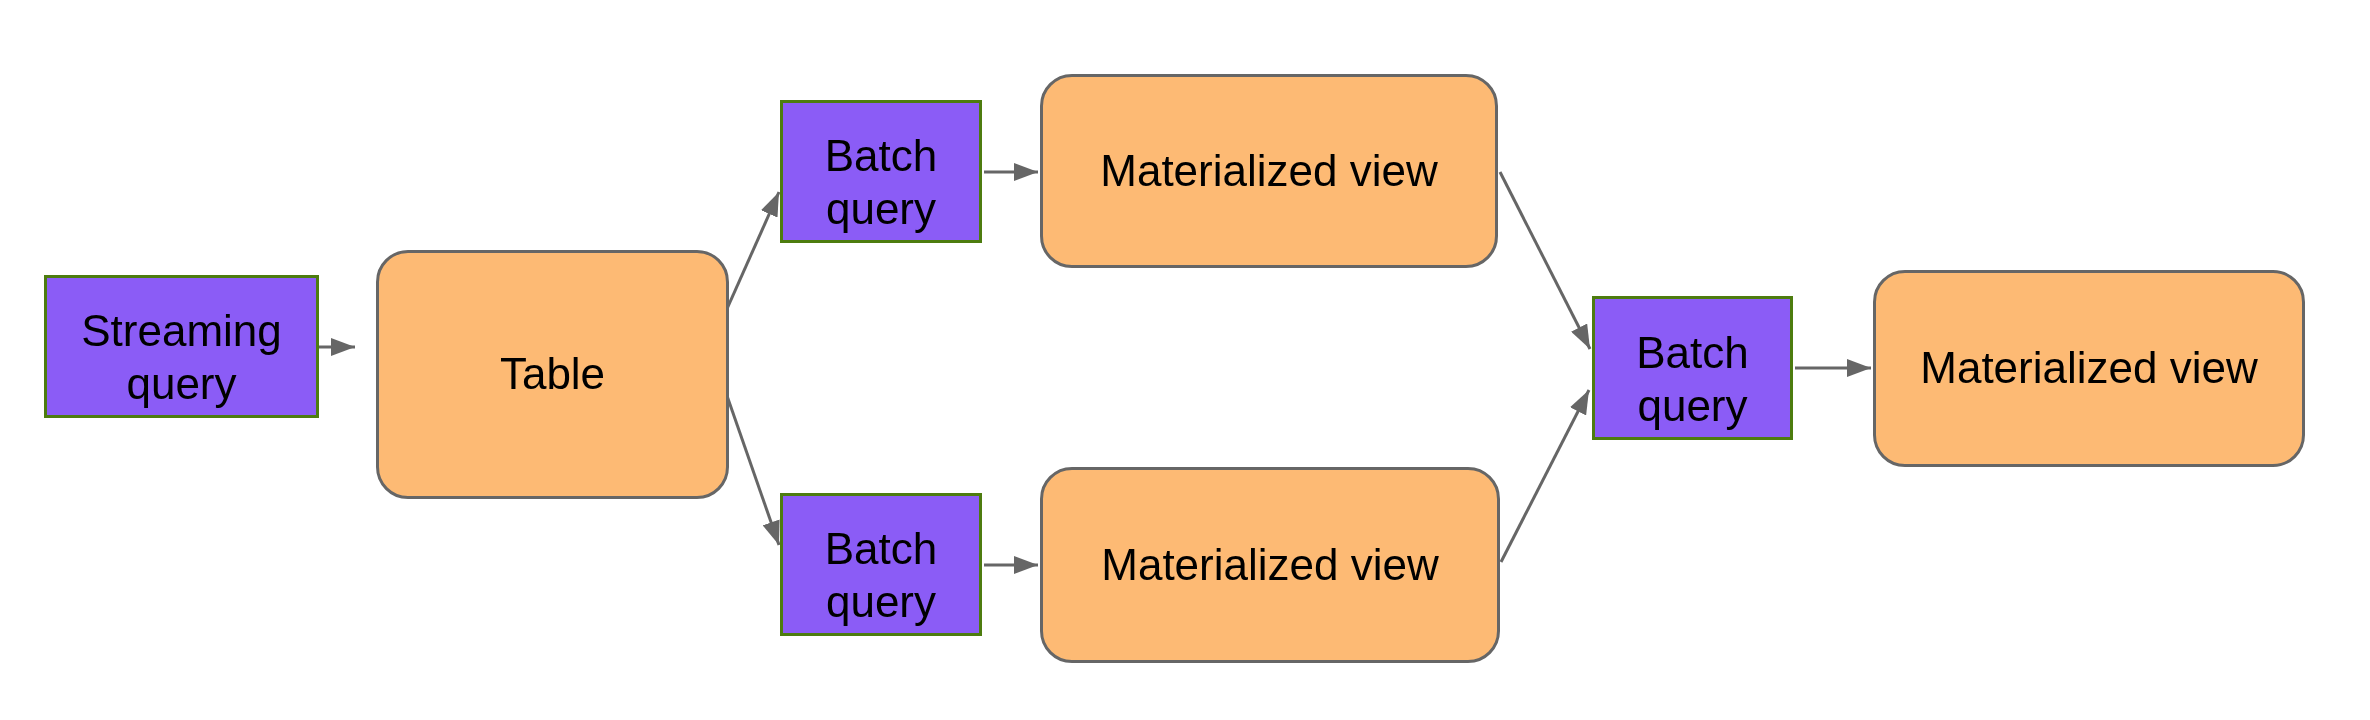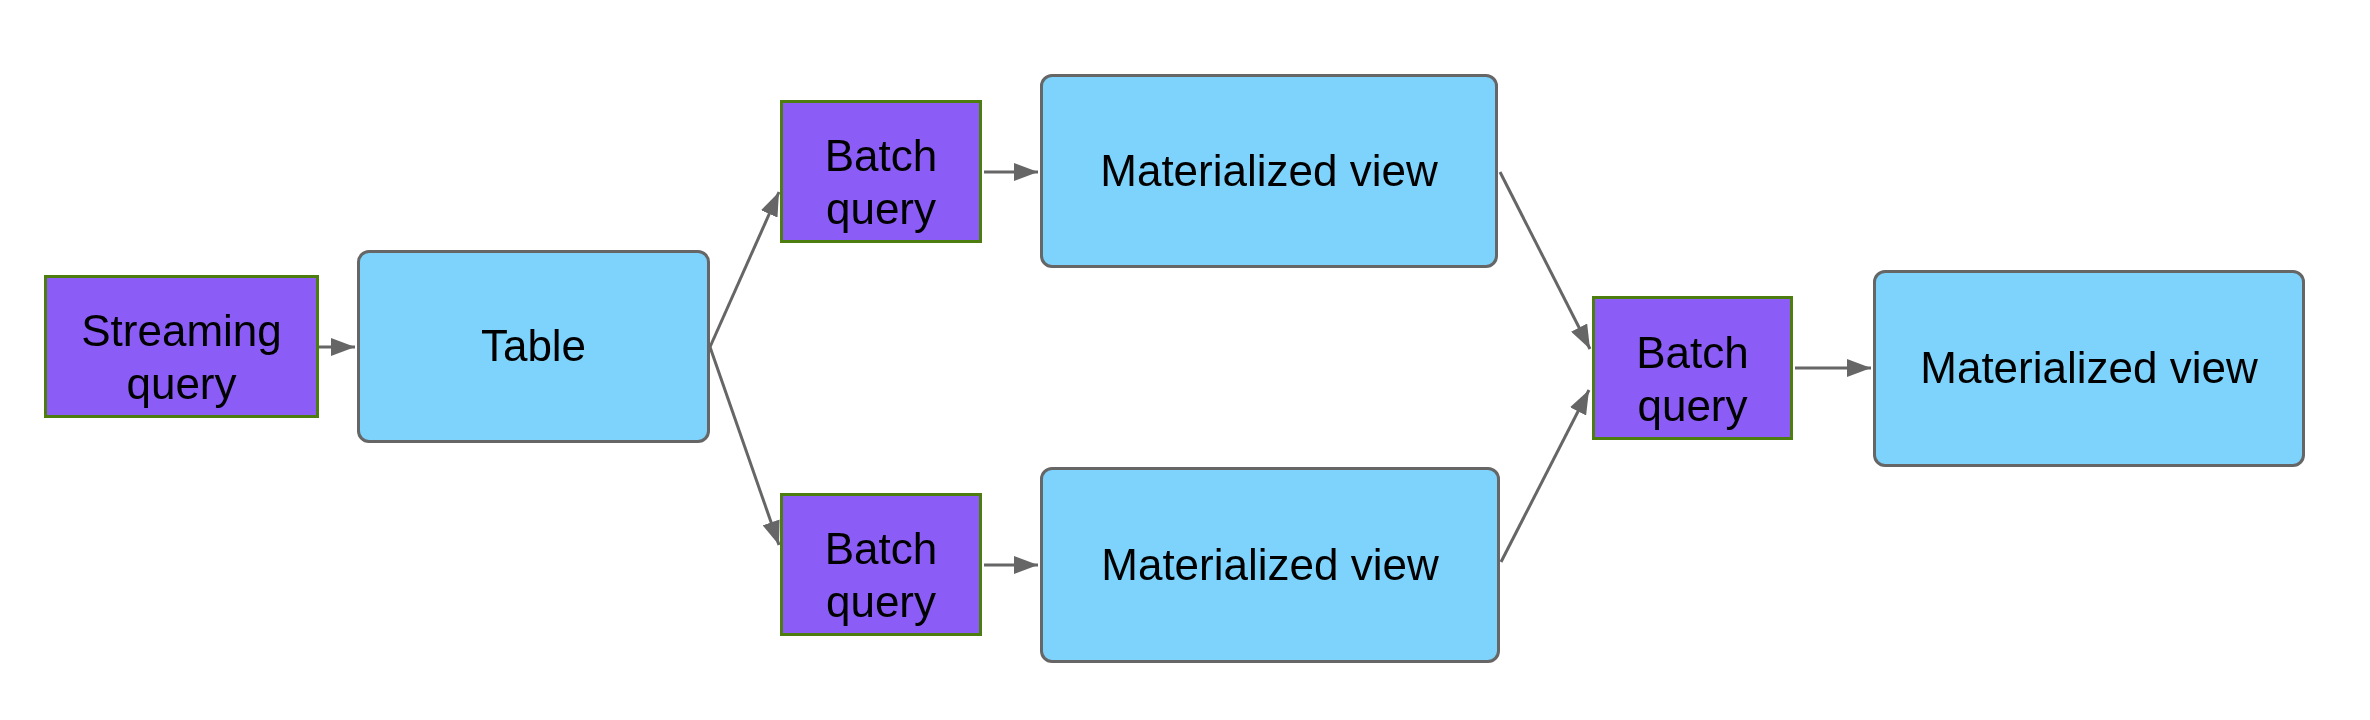--- a/index.html
+++ b/index.html
@@ -33,28 +33,28 @@
     line-height: 1.2;
     color: #000000;
     padding: 4px 8px;
   }
   .node-yellow {
     background: #8b5cf6;
     border: 3px solid #4d7c0f;
     align-items: flex-end;
   }
   .node-green {
-    background: #7dd3fc;
+    background: #fdba74;
     border: 3px solid #666666;
-    border-radius: 12px;
+    border-radius: 32px;
     text-align: right;
   }
   
   #n-streaming      { left: 44px;   top: 275px; width: 275px; height: 143px; }
-  #n-table          { left: 357px;  top: 250px; width: 353px; height: 193px; }
+  #n-table          { left: 376px;  top: 250px; width: 353px; height: 249px; }
   #n-batch-top      { left: 780px;  top: 100px; width: 202px; height: 143px; }
   #n-mv-top         { left: 1040px; top: 74px;  width: 458px; height: 194px; }
   #n-batch-bottom   { left: 780px;  top: 493px; width: 202px; height: 143px; }
   #n-mv-bottom      { left: 1040px; top: 467px; width: 460px; height: 196px; }
   #n-batch-center   { left: 1592px; top: 296px; width: 201px; height: 144px; }
   #n-mv-right       { left: 1873px; top: 270px; width: 432px; height: 197px; }
 </style>
 </head>
 <body>
 

